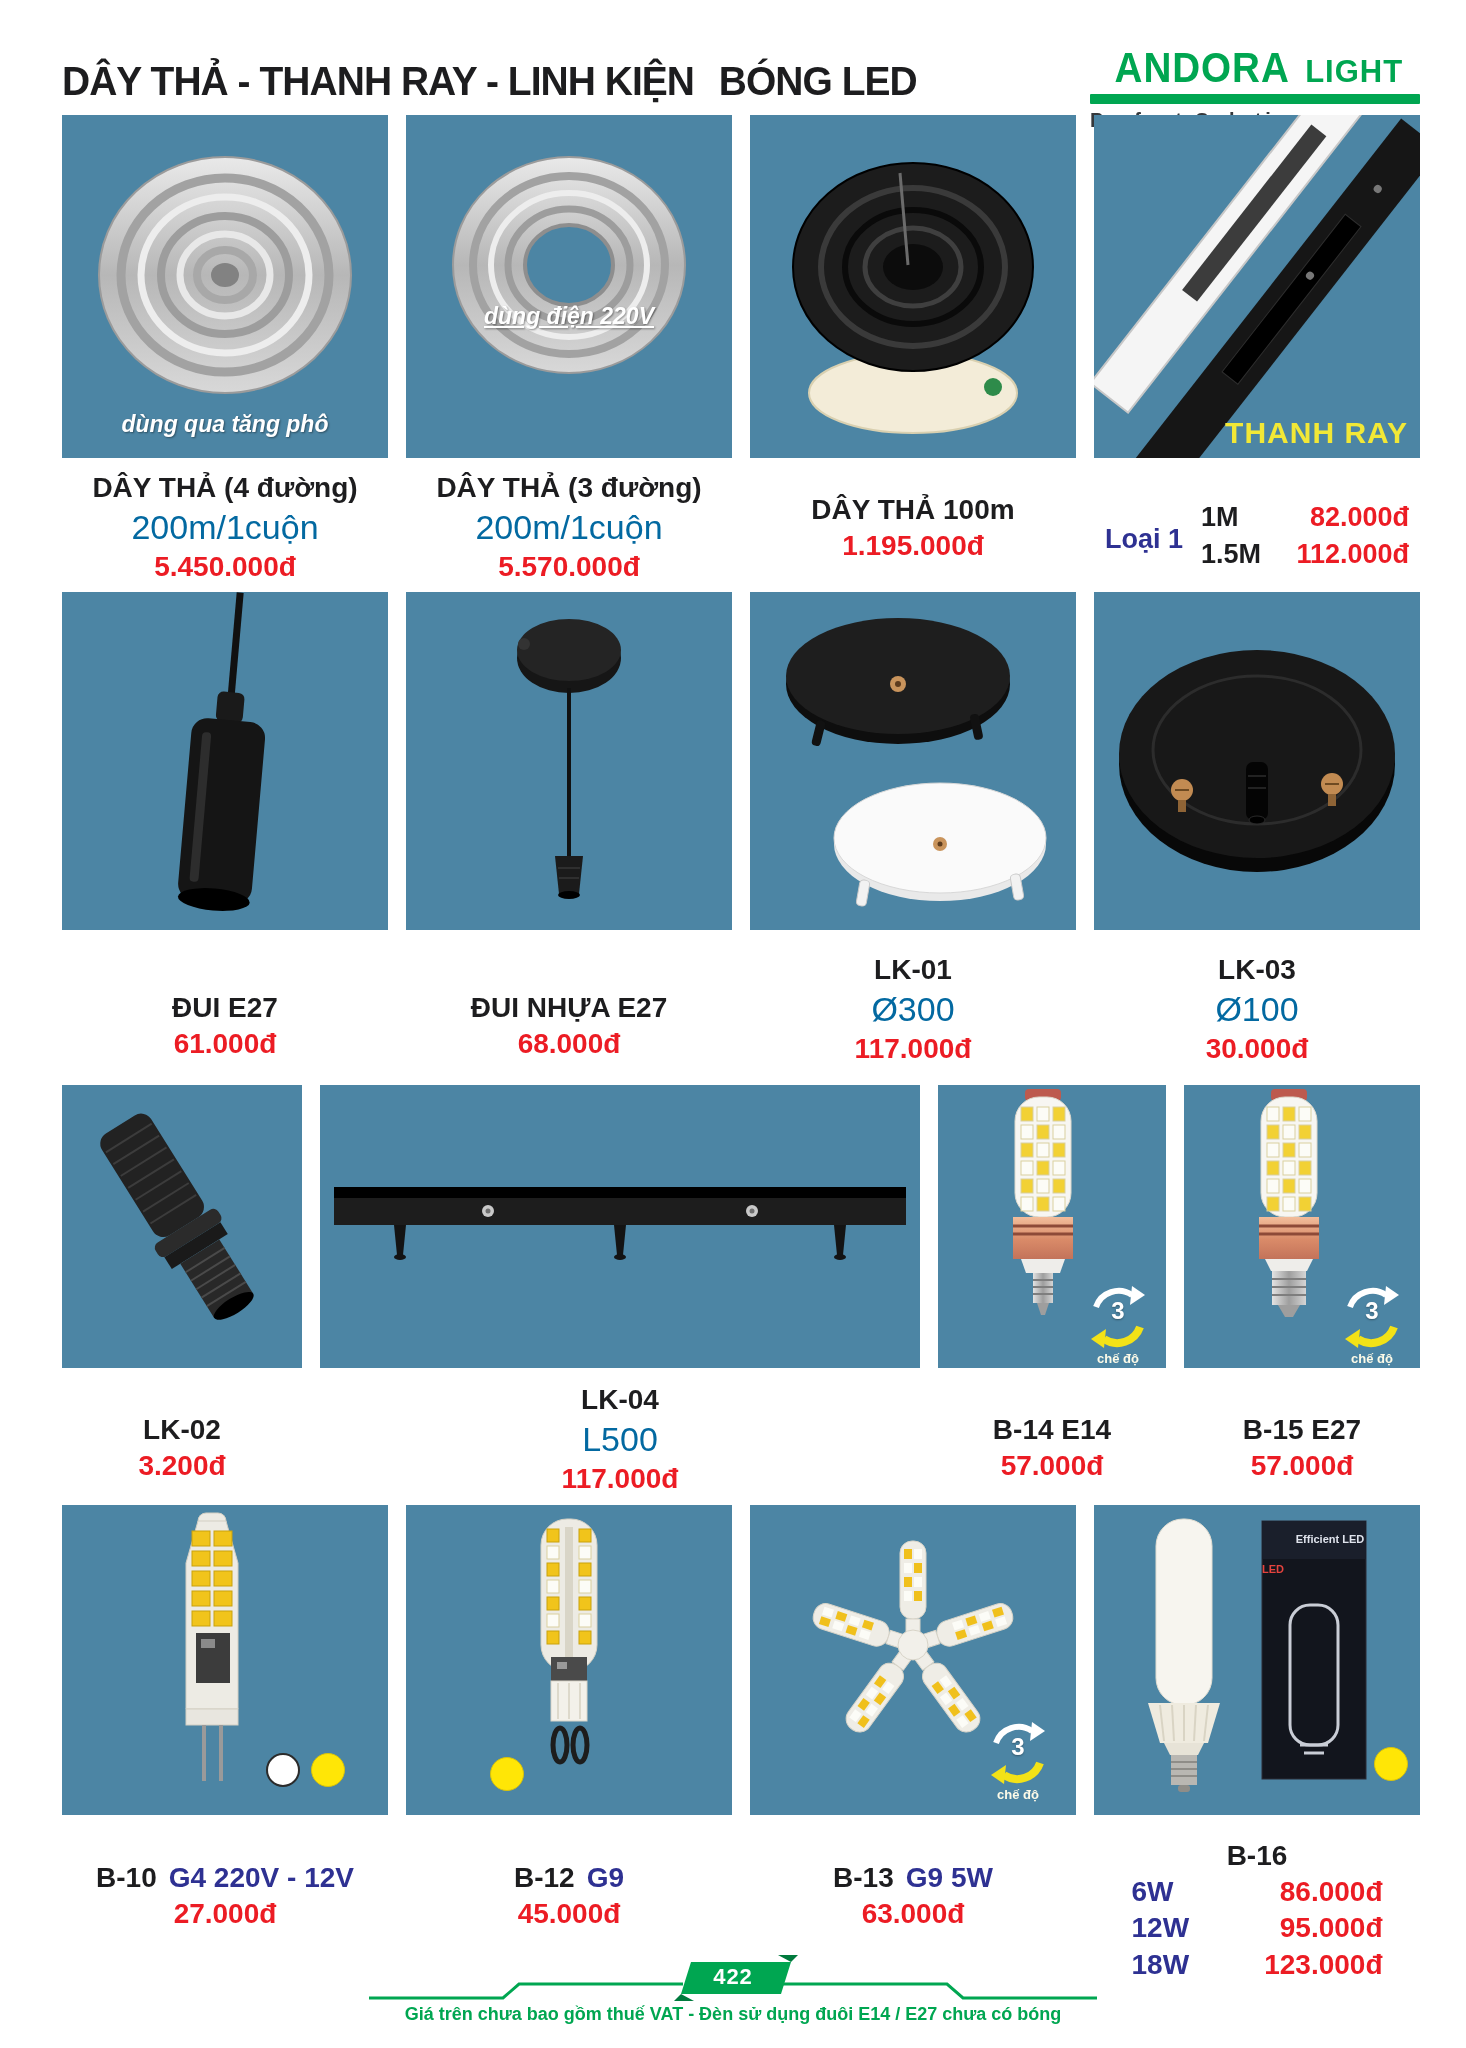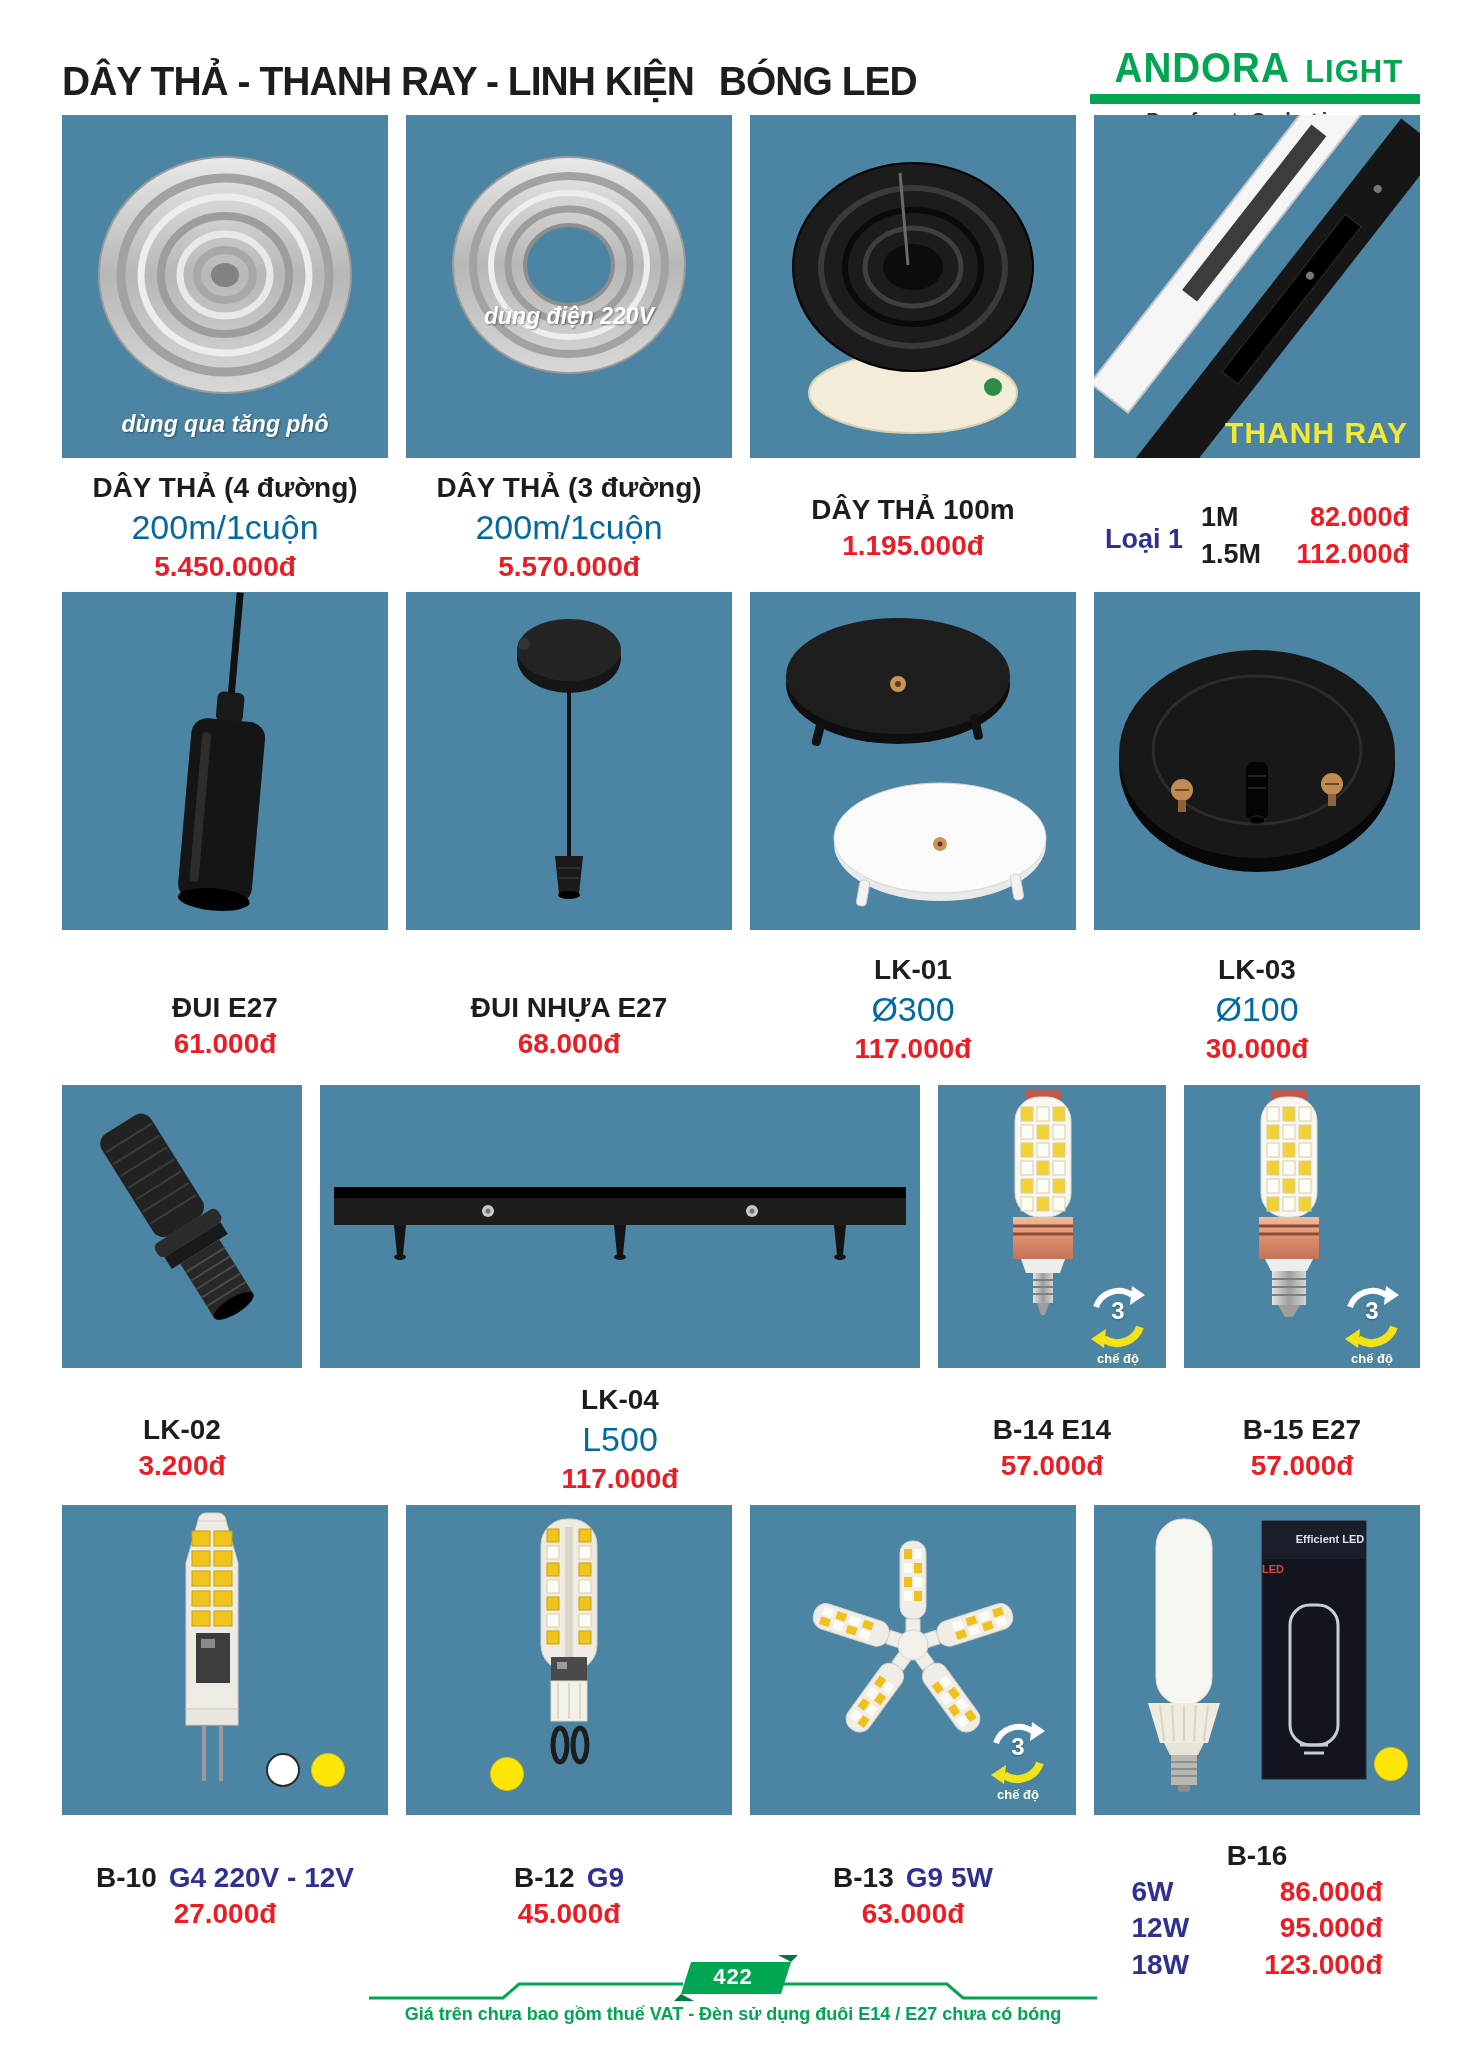--- a/index.html
+++ b/index.html
@@ -7,21 +7,21 @@
     --ink:#1d1d1f; --yellow:#ffe606;
   }
   *{box-sizing:border-box; margin:0; padding:0;}
   body{background:#e9e9e9; font-family:"Liberation Sans","DejaVu Sans",sans-serif;}
   #page{position:relative; width:1466px; height:2048px; background:#fff; margin:0 auto; overflow:hidden;}
 
   
   .header{position:absolute; top:44px; left:62px; width:1358px; display:flex; justify-content:space-between; align-items:flex-start;}
   .title{font-size:41px; font-weight:bold; color:var(--ink); letter-spacing:-1px; transform:scaleX(.95); transform-origin:left; white-space:nowrap; padding-top:14px;}
   .title .t-right{margin-left:26px;}
-  .brand{width:330px; text-align:center;}
+  .brand{width:330px; }
   .brand-line{display:flex; align-items:baseline; justify-content:center; gap:8px;}
   .brand-main{color:var(--green); font-size:42px; font-weight:bold; letter-spacing:1px; transform:scaleX(.92);}
   .brand-sub{color:var(--green); font-size:31px; font-weight:bold; letter-spacing:1px;}
   .brand-bar{height:10px; background:var(--green); margin-top:2px; border-radius:1px;}
   .brand-tagline{margin-top:5px; color:#35383b; font-size:20px; font-weight:bold; letter-spacing:4px;}
 
   
   .row{position:absolute; left:62px; width:1358px; display:flex; gap:18px;}
   .row > .col{flex:1 1 0;}
   .row3 > .c1{flex:0 0 240px;} .row3 > .c2{flex:0 0 600px;}
@@ -47,21 +47,21 @@
   .loai{color:var(--blue); font-size:27px; font-weight:bold; padding-top:8px;}
   .vrow{display:flex; gap:12px; line-height:1.35;}
   .vsize{font-size:27px; font-weight:bold; color:var(--ink); min-width:64px; text-align:left;}
   .vprice{font-size:27px; font-weight:bold; color:var(--red); min-width:132px; text-align:right;}
   .wrow{display:flex; justify-content:center; line-height:1.3;gap:23px;}
   .wsize{font-size:28px; font-weight:bold; color:var(--blue); min-width:70px; text-align:left;}
   .wprice{font-size:28px; font-weight:bold; color:var(--red); min-width:158px; text-align:right;}
 
   
   .overlay-caption{position:absolute; left:0; width:100%; text-align:center; color:#fff; font-weight:bold; font-style:italic; font-size:23px; text-shadow:1px 1px 2px rgba(0,0,0,.4);}
-  .ov-bottom{bottom:20px;} .ov-mid{top:188px;}
+  .ov-bottom{bottom:20px;} .ov-mid{top:188px;text-decoration:underline;}
   .thanhray-label{position:absolute; right:12px; bottom:8px; color:#f2e836; font-size:30px; font-weight:bold; letter-spacing:1px; font-style:normal; text-shadow:none; width:auto; left:auto;}
   .dot{position:absolute; width:34px; height:34px; border-radius:50%;}
   .dot-white{background:#fff; border:2px solid #2b2b2b;}
   .dot-yellow{background:var(--yellow); border:1px solid #d8c20b;}
 
   .mode-badge{position:absolute; width:72px; height:72px;}
   .mode-badge svg{position:absolute; inset:0; width:72px; height:72px;}
   .badge-num{position:absolute; top:16px; left:0; right:0; text-align:center; color:#fff; font-size:24px; font-weight:bold; text-shadow:0 1px 2px rgba(0,0,0,.35);}
   .badge-label{position:absolute; top:44px; left:0; right:0; text-align:center; color:#fdfbe8; font-size:13px; font-weight:bold;margin-top:26px;}
 

